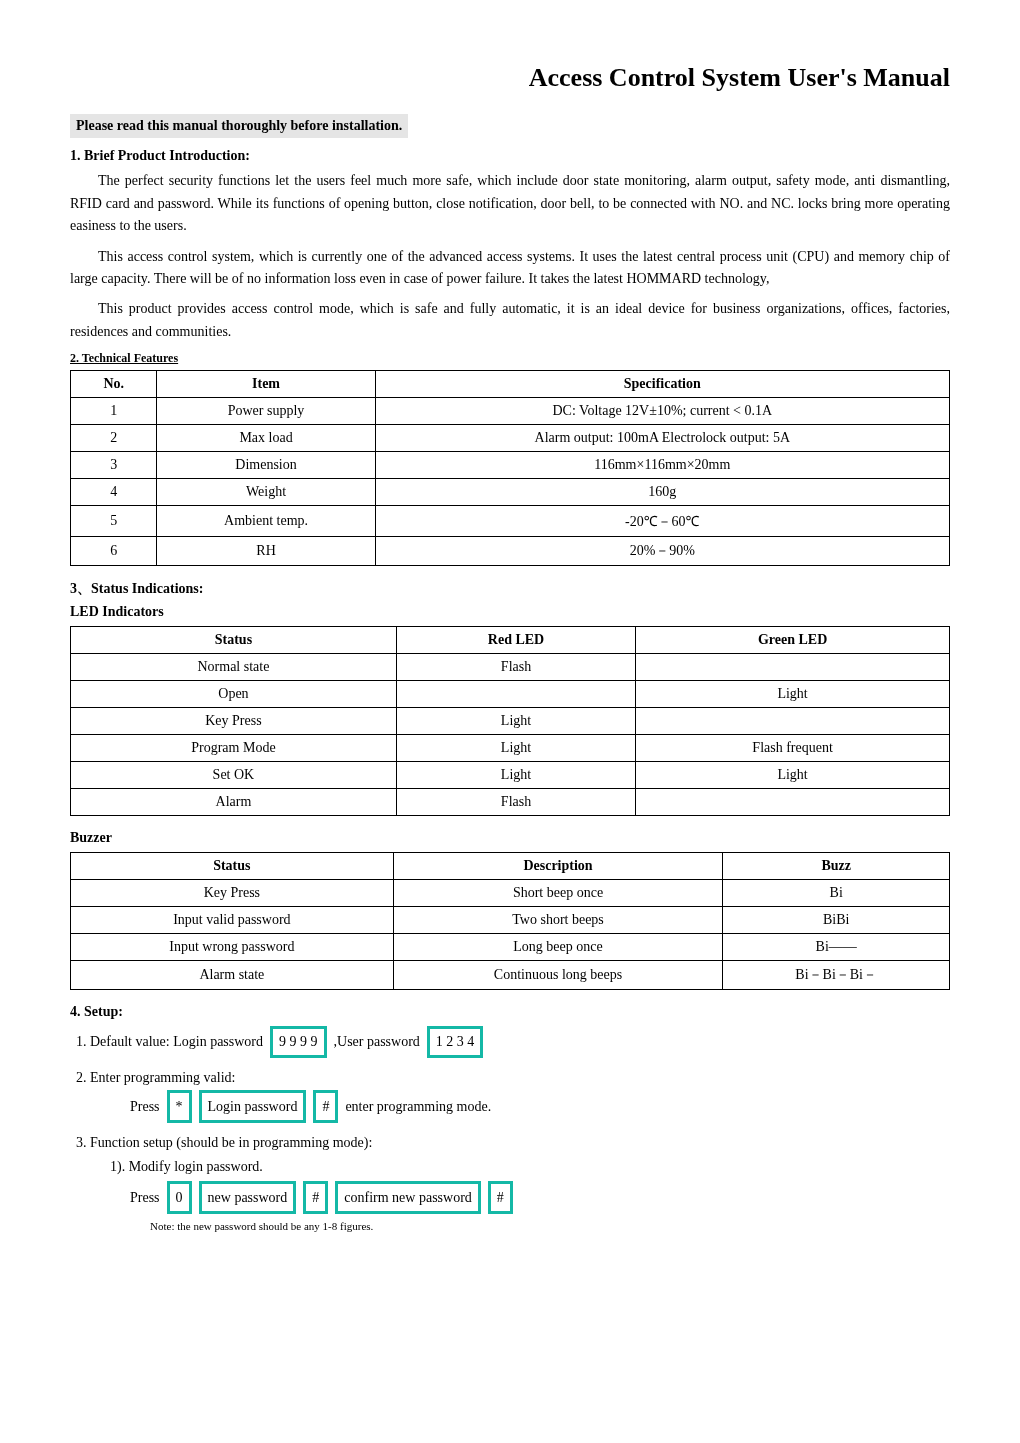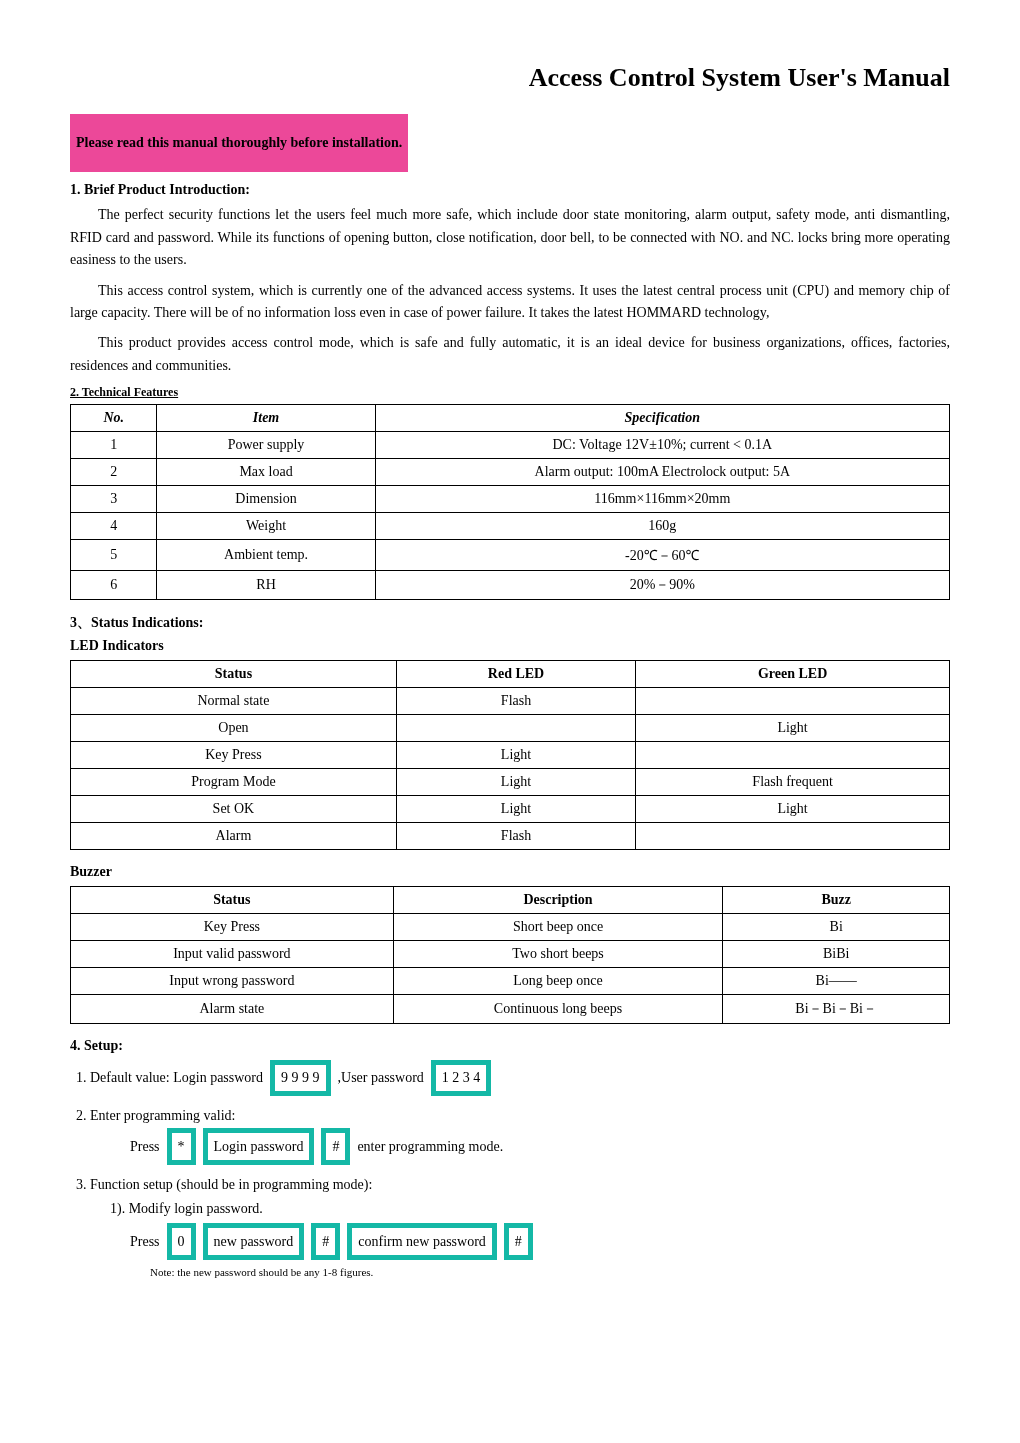--- a/index.html
+++ b/index.html
@@ -16,22 +16,22 @@
       text-align: right;
       font-size: 26px;
       margin-bottom: 18px;
       line-height: 1.4;
     }
     .page-title .bold-part {
       font-weight: 900;
     }
     .read-notice {
       font-weight: bold;
-      background: #ec4899;
-      padding: 21px 6px;
+      background: #e5e5e5;
+      padding: 4px 6px;
       display: inline-block;
       margin-bottom: 10px;
       font-size: 14px;
     }
     .section-title {
       font-weight: bold;
       margin-bottom: 6px;
       font-size: 14px;
     }
     .section-title-underline {
@@ -52,21 +52,20 @@
       margin-bottom: 14px;
       font-size: 14px;
     }
     .tech-table th, .tech-table td {
       border: 1px solid #000;
       padding: 5px 10px;
       text-align: center;
     }
     .tech-table th {
       font-weight: bold;
-      font-style: italic;
     }
     .led-table {
       width: 100%;
       border-collapse: collapse;
       margin-bottom: 14px;
       font-size: 14px;
     }
     .led-table th, .led-table td {
       border: 1px solid #000;
       padding: 5px 10px;
@@ -94,21 +93,21 @@
     }
     .setup-section ol {
       margin-left: 20px;
     }
     .setup-section ol > li {
       margin-bottom: 8px;
       line-height: 1.7;
     }
     .inline-box {
       display: inline-block;
-      border: 5px solid #14b8a6;
+      border: 3px solid #14b8a6;
       padding: 1px 6px;
       font-family: "Times New Roman", Times, serif;
       font-size: 14px;
       background: #fff;
     }
     .press-line {
       margin-left: 40px;
       margin-bottom: 4px;
       line-height: 1.8;
     }

